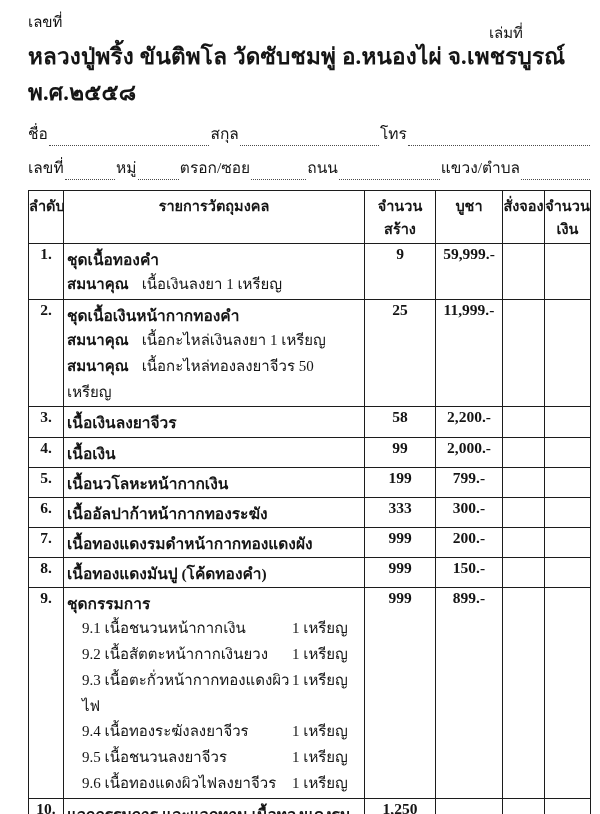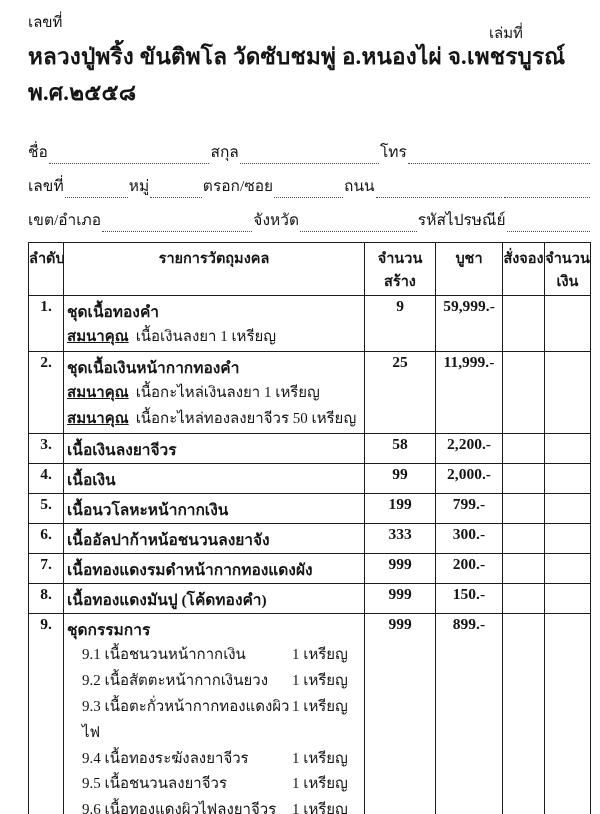--- a/index.html
+++ b/index.html
@@ -15,41 +15,41 @@
 
   
   .head-row { position:relative; height:24px; font-size:15px; }
   .doc-no { position:absolute; left:0; top:2px; }
   .book-no { position:absolute; right:68px; top:13px; }
   .head-center { text-align:center; font-size:16px; padding-top:1px; }
   .title-name { font-style:italic; font-weight:bold; font-size:19px; margin-left:6px; }
   .subtitle { text-align:left; font-weight:bold; font-size:22.5px; margin-top:6px; letter-spacing:0.2px; }
 
   
-  .fields { margin-top:32px; font-size:15.5px; }
+  .fields { margin-top:14px; font-size:15.5px; }
   .f-line { display:flex; align-items:flex-end; margin-top:12px; height:22px; }
   .f-label { white-space:nowrap; }
   .dots { flex-grow:1; border-bottom:1.4px dotted #4a4a4a; height:16px; margin:0 1px; min-width:18px; }
 
   
   table.order { border-collapse:collapse; width:100%; margin-top:10px; table-layout:fixed; }
   table.order th, table.order td { border:1.6px solid #1c1c1c; padding:1px 3px; vertical-align:top; }
   table.order th { font-size:14.5px; font-weight:bold; text-align:center; padding:3px 0; }
   col.c-no { width:35px; }
   col.c-item { width:auto; }
   col.c-made { width:71px; }
   col.c-price { width:67px; }
   col.c-order { width:42px; }
   col.c-amount { width:46px; }
   td.no-cell { text-align:center; font-weight:bold; font-size:15.5px; padding-top:4px; }
   td.item-cell { padding-left:7px; }
   td.num-cell { text-align:center; font-weight:bold; font-size:15.5px; padding-top:4px; }
   .line-main { font-weight:bold; font-size:15.5px; line-height:1.62; padding-top:2px; }
   .line-bonus { font-size:15px; line-height:1.72; }
-  .line-bonus b { margin-right:7px;text-decoration:underline; }
+  .line-bonus b { margin-right:13px; }
   .line-sub { font-size:15px; line-height:1.72; padding-left:15px; display:flex; }
   .sub-t { width:210px; }
   .sub-q { }
 </style>
 </head>
 <body>
 
 <div class="page">
 
   <div class="head-row">
@@ -69,28 +69,21 @@
     </div>
     <div class="f-line">
       <span class="f-label">เลขที่</span>
       <span class="dots" style="flex-grow:0.55"></span>
       <span class="f-label">หมู่</span>
       <span class="dots" style="flex-grow:0.45"></span>
       <span class="f-label">ตรอก/ซอย</span>
       <span class="dots" style="flex-grow:0.6"></span>
       <span class="f-label">ถนน</span>
       <span class="dots" style="flex-grow:1.1"></span>
-      <span class="dots" style="flex-grow:0.75"></span>
-    </div>
-    <div class="f-line">
-      <span class="f-label">เขต/อำเภอ</span>
-      <span class="dots" style="flex-grow:1.35"></span>
-      <span class="f-label">จังหวัด</span>
-      <span class="dots" style="flex-grow:1.05"></span>
-      <span class="f-label">รหัสไปรษณีย์</span>
+      <span class="f-label">แขวง/ตำบล</span>
       <span class="dots" style="flex-grow:0.75"></span>
     </div>
   </div>
 
   <table class="order">
     <colgroup>
       <col class="c-no">
         <col class="c-item">
         <col class="c-made">
         <col class="c-price">
@@ -157,21 +150,21 @@
             <div class="line-main">เนื้อนวโลหะหน้ากากเงิน</div>
           </td>
           <td class="num-cell">199</td>
           <td class="num-cell">799.-</td>
           <td class="num-cell"></td>
           <td class="num-cell"></td>
         </tr>
         <tr>
           <td class="no-cell">6.</td>
           <td class="item-cell">
-            <div class="line-main">เนื้ออัลปาก้าหน้อชนวนลงยาจัง</div>
+            <div class="line-main">เนื้ออัลปาก้าหน้ากากทองระฆัง</div>
           </td>
           <td class="num-cell">333</td>
           <td class="num-cell">300.-</td>
           <td class="num-cell"></td>
           <td class="num-cell"></td>
         </tr>
         <tr>
           <td class="no-cell">7.</td>
           <td class="item-cell">
             <div class="line-main">เนื้อทองแดงรมดำหน้ากากทองแดงผัง</div>

